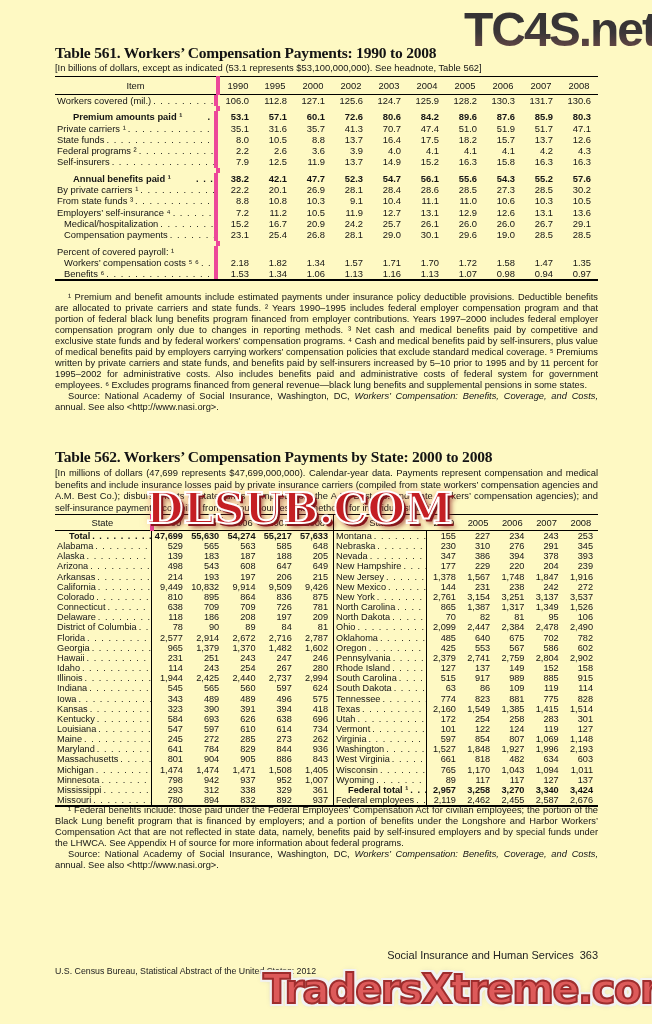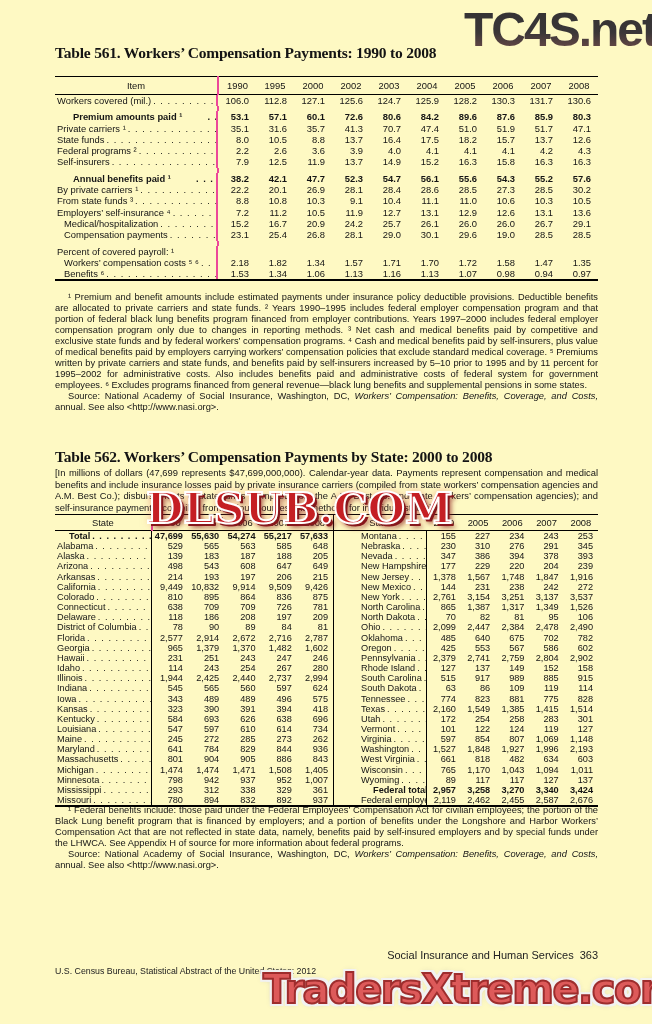--- a/index.html
+++ b/index.html
@@ -13,23 +13,23 @@
   .headnote{left:55px;width:543px;font-size:9.4px;line-height:11.5px;text-align:justify;}
 
   
   table{border-collapse:collapse;table-layout:fixed;}
   .t561{left:55px;top:76px;width:543px;font-size:9.4px;border-top:1.5px solid #000;border-bottom:2px solid #000;}
   .t562{left:55px;top:514px;width:543px;font-size:9.2px;border-top:1.5px solid #000;border-bottom:2px solid #000;}
   th{font-weight:normal;border-bottom:1px solid #000;padding:3px 0 3px 0;font-size:9.4px;}
   .t562 th{padding:2px 0;}
   td{padding:0;line-height:11.3px;vertical-align:bottom;overflow:hidden;}
   .t562 td{line-height:10.15px;}
-  td.item,th.item{border-right:2px solid #ec4899;}
+  td.item,th.item{border-right:4px solid #ec4899;}
   td.state{border-right:1px solid #000;}
-  td.state2,th.state2{border-left:1px solid #000;border-right:1px solid #000;padding-left:25px;}
+  td.state2,th.state2{border-left:1px solid #000;border-right:1px solid #000;}
   th.half-div{border-left:1px solid #000;}
   td.num{text-align:right;padding-right:7px;white-space:nowrap;}
   .t562 td.num{padding-right:5px;}
   .flexlbl{display:flex;white-space:nowrap;}
   .flexlbl .txt{flex:0 0 auto;}
   .dots{flex:1 1 auto;overflow:hidden;white-space:nowrap;letter-spacing:1px;padding:0 2px 0 2px;}
   tr.b td{font-weight:bold;gap:23px;}
   .ind0 .txt{padding-left:2px;}
   .ind1 .txt{padding-left:18px;}
   .ind2 .txt{padding-left:9px;}
@@ -60,20 +60,21 @@
             font-weight:bold;font-size:40px;letter-spacing:-1.5px;color:#dd5a5a;
             -webkit-text-stroke:2px #9e2d2d;
             text-shadow:-3px -3px 0 #f2f2f2,3px -3px 0 #f2f2f2,-3px 3px 0 #f2f2f2,3px 3px 0 #f2f2f2,0 0 6px rgba(180,180,180,0.9);}
 </style>
 </head>
 <body>
 
 <div class="page">
 
   <div class="abs tbl-title" style="top:44px;">Table 561. Workers’ Compensation Payments: 1990 to 2008</div>
+  <div class="abs headnote" style="top:62px;">[In billions of dollars, except as indicated (53.1 represents $53,100,000,000). See headnote, Table 562]</div>
 
   <table class="abs t561">
     <colgroup>
       <col style="width:163px;">
       <col span="10" style="width:38px;">
     </colgroup>
     <thead>
       <tr>
         <th class="item">Item</th>
       <th>1990</th>

